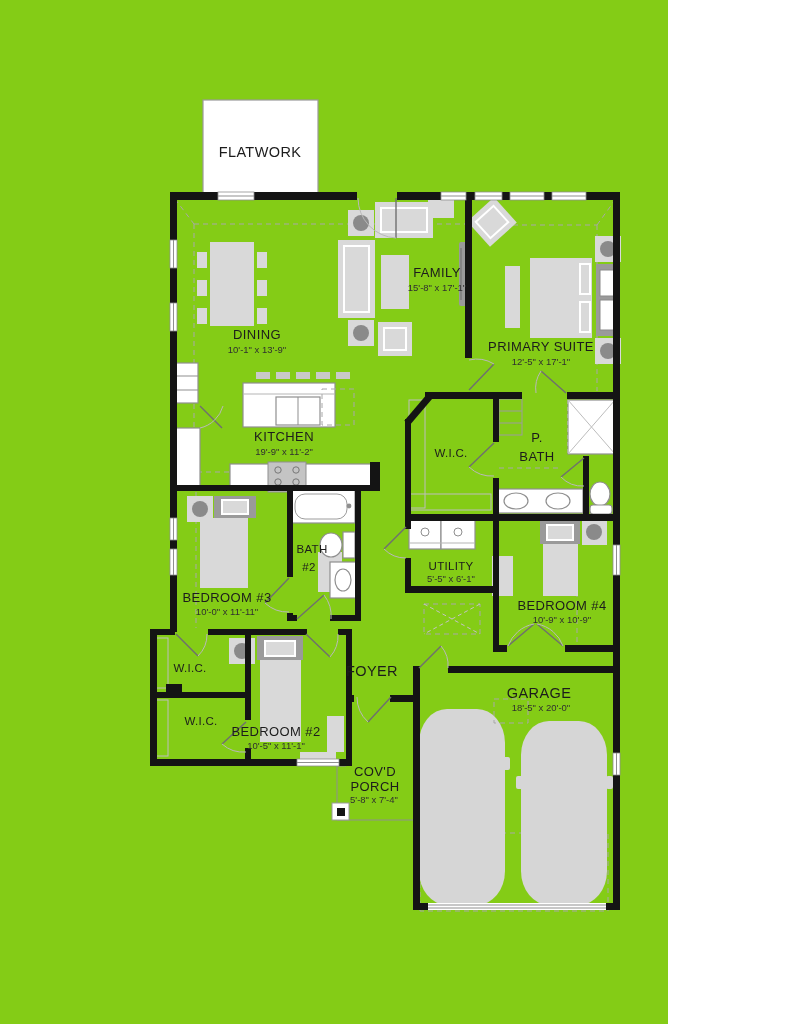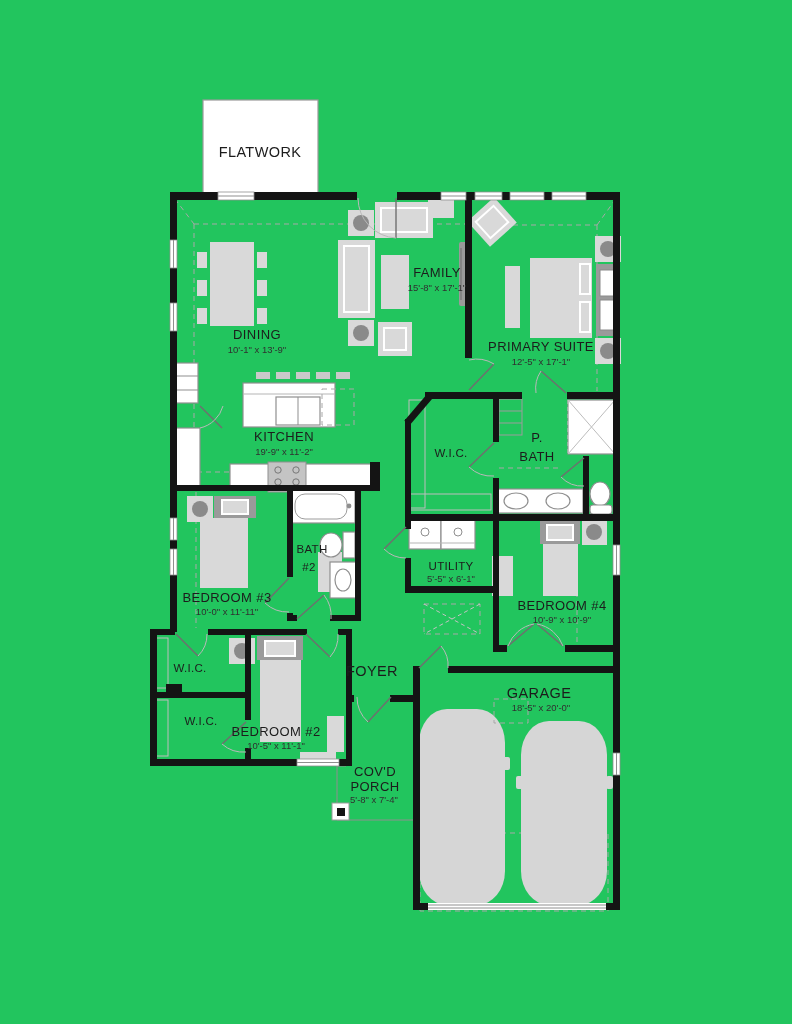--- a/index.html
+++ b/index.html
@@ -1,16 +1,16 @@
 <!DOCTYPE html>
 <html><head>
 <meta charset="utf-8">
 <style>
   html,body{margin:0;padding:0;background:#ffffff;}
-  .canvas{position:relative;width:792px;height:1024px;background:#22c55e;overflow:hidden;
+  .canvas{position:relative;width:668px;height:1024px;background:#84cc16;overflow:hidden;
           font-family:"Liberation Sans", sans-serif;}
   svg{position:absolute;left:0;top:0;}
   text{font-family:"Liberation Sans", sans-serif;fill:#1f1f1f;}
   .lbl{font-size:13px;letter-spacing:.4px;fill:#1c1c1c;}
   .lbl-lg{font-size:14.5px;letter-spacing:.4px;fill:#1c1c1c;}
   .wic{font-size:11.5px;letter-spacing:.3px;fill:#1c1c1c;}
   .dim{font-size:9.5px;fill:#303030;}
   .wall{fill:#141414;}
   .thinline{stroke:#8f8f8f;stroke-width:1;fill:none;}
   .fixture{stroke:#8f8f8f;stroke-width:1.2;fill:#ffffff;}

